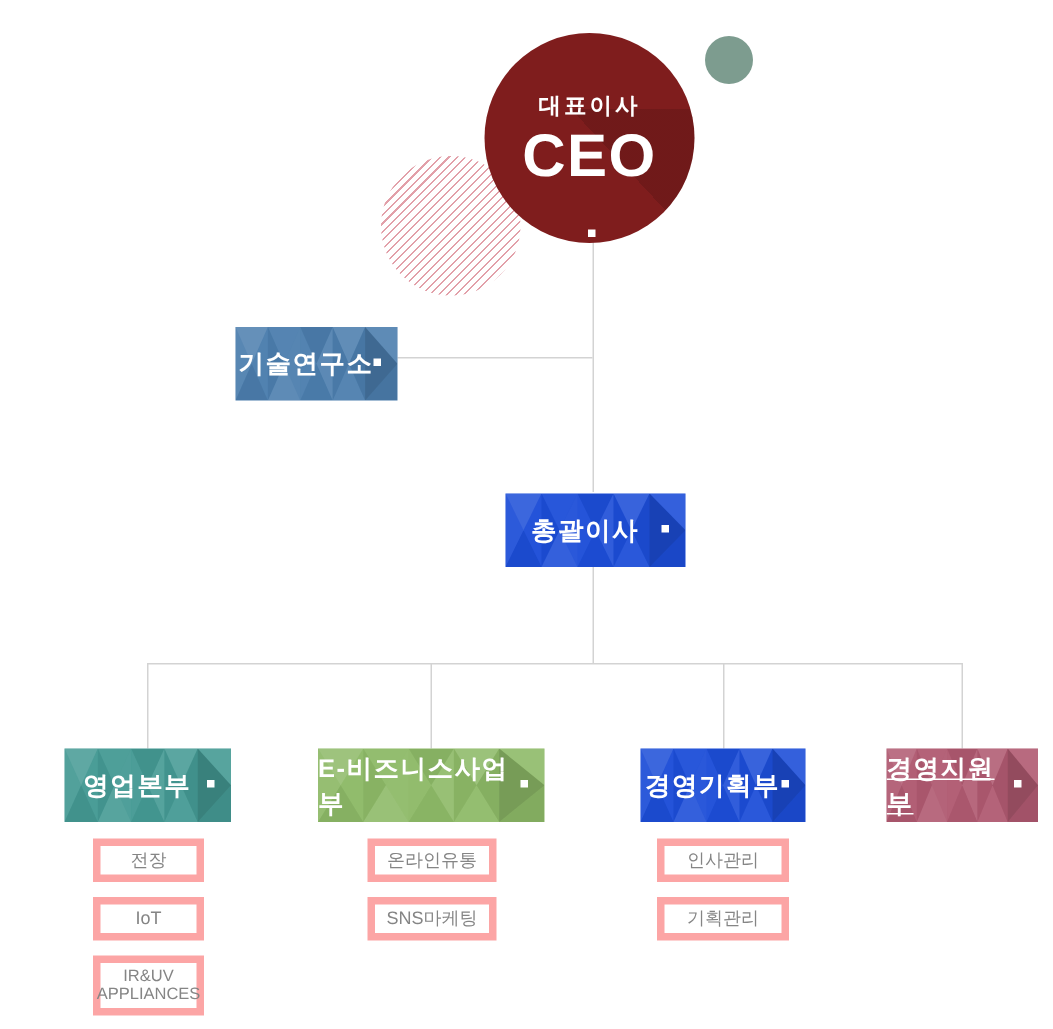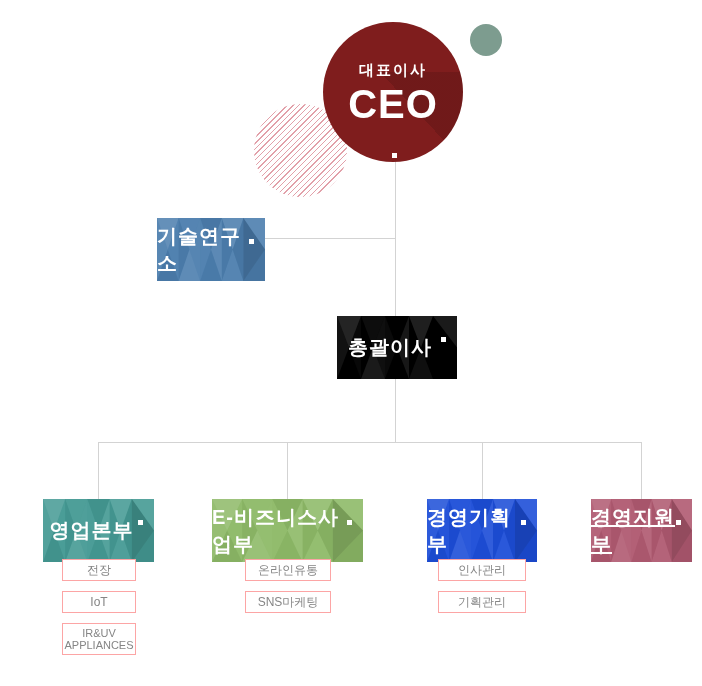--- a/index.html
+++ b/index.html
@@ -28,32 +28,32 @@
   }
   .ceo-circle::after{
     content:"";position:absolute;inset:0;border-radius:50%;
     background:conic-gradient(from 90deg at 41% 36%, rgba(0,0,0,0.12) 0deg 47deg, transparent 47deg 360deg);
     pointer-events:none;
   }
   .ceo-title{font-size:15px;font-weight:700;letter-spacing:2px;margin-bottom:4px;position:relative;z-index:1;}
   .ceo-name{font-size:40px;font-weight:700;letter-spacing:1px;line-height:1;position:relative;z-index:1;}
   
   .node{
-    position:absolute;height:63px;z-index:2;display:flex;align-items:center;justify-content:center;
-    color:#fff;font-size:20px;font-weight:600;letter-spacing:1px;overflow:hidden;
+    position:absolute;height:49px;z-index:2;display:flex;align-items:center;justify-content:center;
+    color:#fff;font-size:17px;font-weight:600;letter-spacing:1px;overflow:hidden;
   }
   .node .label{position:relative;z-index:2;padding-right:14px;}
   .facets{position:absolute;inset:0;width:100%;height:100%;z-index:1;pointer-events:none;}
   
   .dot{position:absolute;width:5px;height:5px;background:#ffffff;z-index:3;}
   .node .dot{right:11px;top:21px;}
   
   .sublist{position:absolute;top:559px;display:flex;flex-direction:column;gap:10px;z-index:2;}
   .subitem{
-    box-sizing:border-box;border:1px solid #fca5a5;background:#fff;color:#858585;
+    box-sizing:border-box;border:5px solid #fca5a5;background:#fff;color:#858585;
     font-size:12px;line-height:13px;text-align:center;min-height:22px;
     display:flex;align-items:center;justify-content:center;padding:3px 1px;
   }
 </style>
 </head>
 <body>
 
 <div id="stage">
 
   <div class="line vline" style="left:395px;top:160px;height:168px;"></div>
@@ -93,21 +93,21 @@
 <polygon points="96,48 112,24 128,48" fill="rgba(255,255,255,0.06)"></polygon>
 <polygon points="112,24 128,0 128,48" fill="rgba(0,0,0,0.06)"></polygon>
 <polygon points="128,0 160,0 160,24" fill="rgba(255,255,255,0.10)"></polygon>
 <polygon points="128,48 160,24 160,48" fill="rgba(0,0,0,0.08)"></polygon>
 <polygon points="128,0 160,24 128,48" fill="rgba(0,0,0,0.16)"></polygon>
 </svg>
     <span class="label">기술연구소</span>
     <div class="dot"></div>
   </div>
 
-  <div class="node poly" style="left: 337px; top: 316px; width: 120px; background-color: #000000;">
+  <div class="node poly" style="left: 337px; top: 329px; width: 120px; background-color: #1d4ed8;">
       <svg class="facets" viewBox="0 0 160 48" preserveAspectRatio="none" aria-hidden="true">
 <polygon points="0,0 32,0 16,24" fill="rgba(255,255,255,0.14)"></polygon>
 <polygon points="0,0 16,24 0,48" fill="rgba(255,255,255,0.07)"></polygon>
 <polygon points="0,48 16,24 32,48" fill="rgba(0,0,0,0.05)"></polygon>
 <polygon points="16,24 32,0 32,48" fill="rgba(255,255,255,0.03)"></polygon>
 <polygon points="32,0 64,0 48,24" fill="rgba(255,255,255,0.05)"></polygon>
 <polygon points="32,0 48,24 32,48" fill="rgba(0,0,0,0.04)"></polygon>
 <polygon points="32,48 48,24 64,48" fill="rgba(255,255,255,0.10)"></polygon>
 <polygon points="48,24 64,0 64,48" fill="rgba(255,255,255,0.06)"></polygon>
 <polygon points="64,0 96,0 80,24" fill="rgba(0,0,0,0.05)"></polygon>

